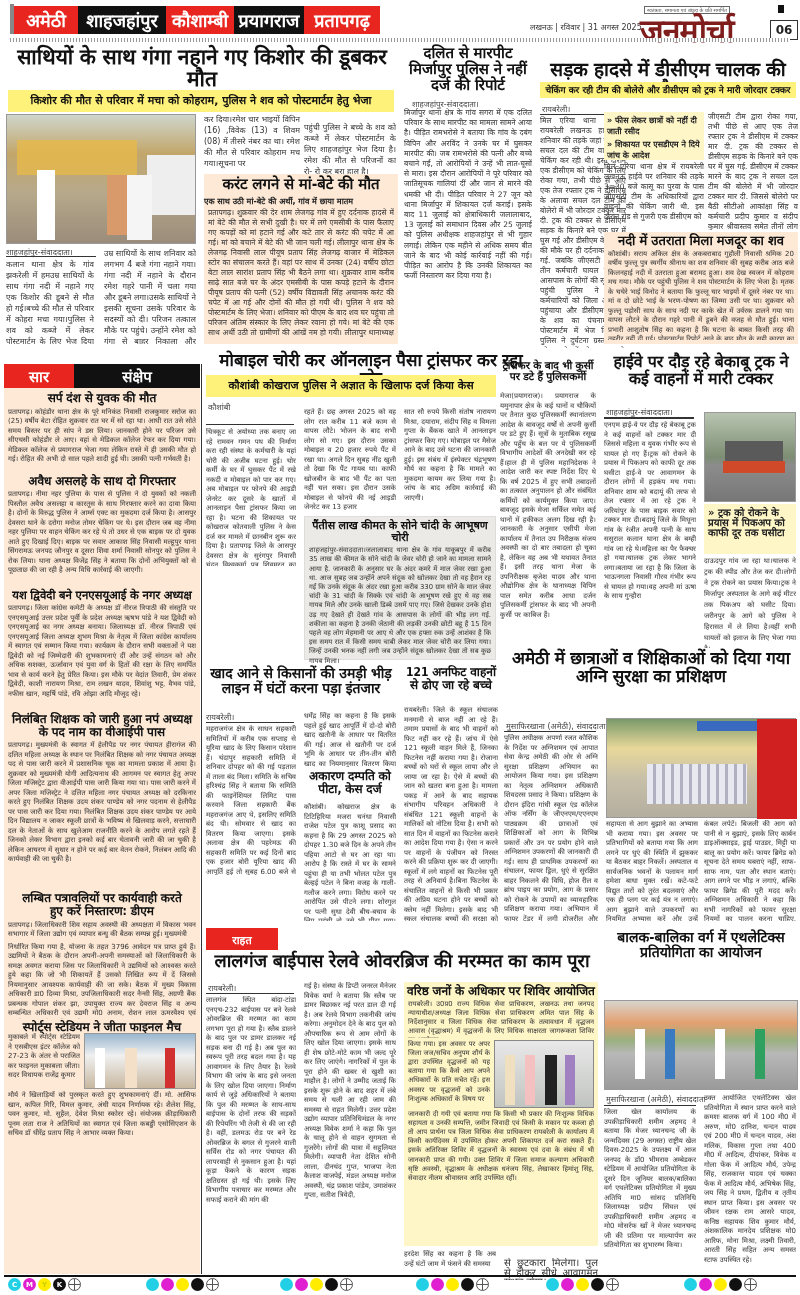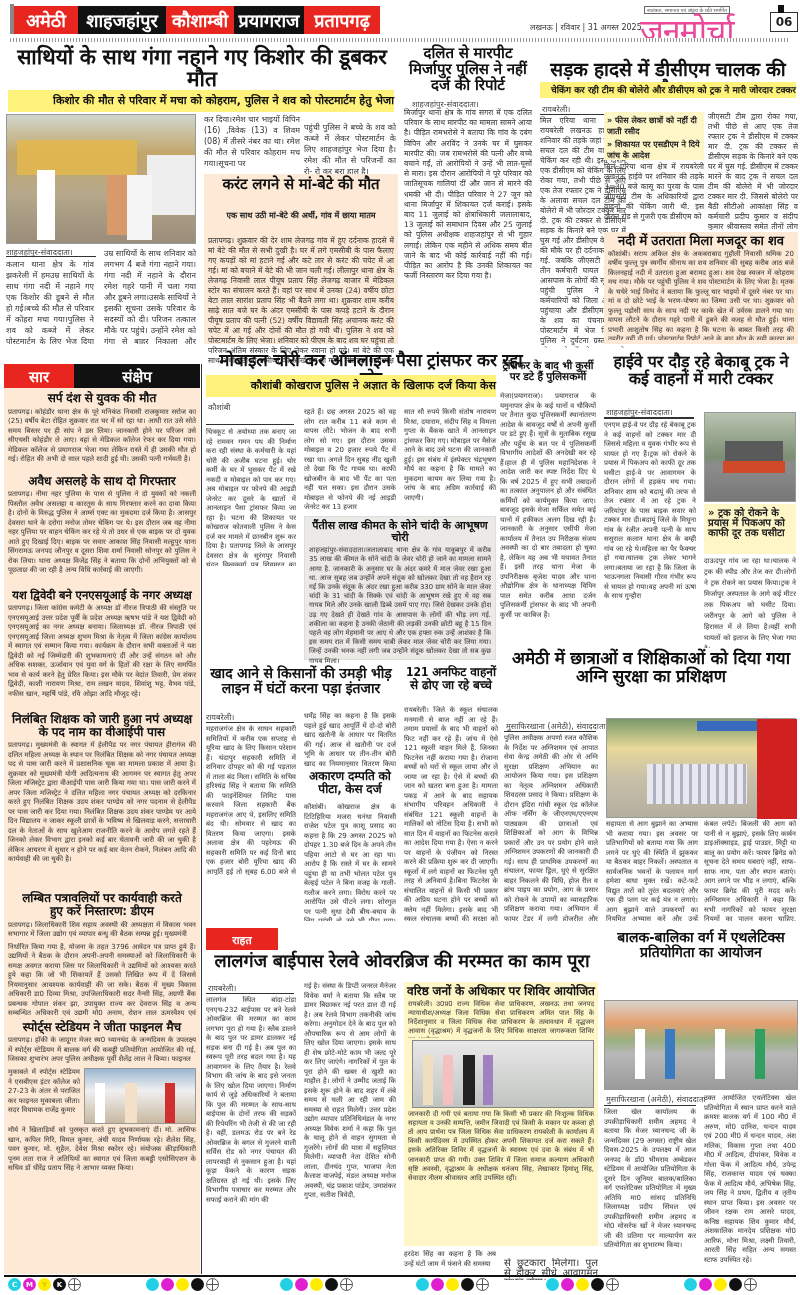--- a/index.html
+++ b/index.html
@@ -2,21 +2,21 @@
 <html><head>
 <meta charset="utf-8">
 <style>
 *{box-sizing:border-box;margin:0;padding:0}
 body{width:800px;height:1295px;background:#fff;font-family:"DejaVu Sans",sans-serif;color:#222;position:relative;overflow:hidden}
 .abs{position:absolute}
 .hdr-tab{position:absolute;top:6px;height:28px;color:#fff;font-weight:bold;font-size:18px;display:flex;align-items:center;justify-content:center;font-family:"DejaVu Sans",sans-serif}
 .red{background:#e8251f}.blk{background:#111}
 .dots{position:absolute;left:10px;right:10px;height:4px;background:repeating-linear-gradient(90deg,#999 0 1px,#fff 1px 3px)}
 .h1{font-family:"DejaVu Sans Condensed","DejaVu Sans",sans-serif;font-weight:bold;color:#111;text-align:center;line-height:1.05}
-.sub-y{background:#fff27a;font-weight:bold;color:#111;text-align:right;font-size:13px;line-height:22px}
+.sub-y{background:#fff27a;font-weight:bold;color:#111;text-align:center;font-size:13px;line-height:22px}
 .txt{font-size:8px;line-height:11px;color:#333;overflow:hidden;text-align:justify}
 .photo{position:absolute;border:1px solid #999}
 .peach{background:#fde9d6}
 .box-y{background:#fff6c8}
 .grey{background:#eceae6}
 .cmyk{position:absolute;bottom:4px;display:flex;gap:2px}
 .dot{width:13px;height:13px;border-radius:50%;font-size:7px;color:#fff;display:flex;align-items:center;justify-content:center;font-weight:bold}
 .reg{width:13px;height:13px;border-radius:50%;border:1px solid #555;background:linear-gradient(#555,#555) center/1px 100% no-repeat,linear-gradient(#555,#555) center/100% 1px no-repeat}
 .vline{position:absolute;width:1px;background:#333}
 .cap{font-size:8px;color:#444}
@@ -36,22 +36,22 @@
     <span>कौशाम्बी</span>
   </div>
 <div class="hdr-tab blk" style="left:234px;width:70px">
     <span>प्रयागराज</span>
   </div>
 <div class="hdr-tab red" style="left:304px;width:76px">
     <span>प्रतापगढ़</span>
   </div>
 <div class="abs" style="left:530px;top:21px;font-size:8px;color:#333">लखनऊ | रविवार | 31 अगस्त 2025</div>
 <div class="abs" style="left:644px;top:6px;font-size:5px;color:#555;border:1px solid #666;padding:0 2px">स्वतंत्रता, समानता एवं बंधुत्व के प्रति समर्पित</div>
-<div class="abs" style="left:640px;top:8px;font-size:32px;font-weight:normal;color:#ec4899;letter-spacing:-1px">जनमोर्चा</div>
-<div class="abs" style="left:770px;top:12px;width:28px;height:20px;border:1px solid #333;font-size:12px;font-weight:bold;display:flex;align-items:center;justify-content:center">06</div>
+<div class="abs" style="left:640px;top:8px;font-size:32px;font-weight:bold;color:#7f1d1d;letter-spacing:-1px">जनमोर्चा</div>
+<div class="abs" style="left:770px;top:20px;width:28px;height:20px;border:1px solid #333;font-size:12px;font-weight:bold;display:flex;align-items:center;justify-content:center">06</div>
 <div class="abs" style="left:778px;top:5px;width:6px;height:8px;background:#111"></div>
 <div class="dots" style="top:38px"></div>
 
 <div class="abs h1" style="left:12px;top:46px;width:380px;font-size:21px">साथियों के साथ गंगा नहाने गए किशोर की डूबकर मौत</div>
 <div class="abs sub-y" style="left:8px;top:90px;width:386px;font-size:11px">किशोर की मौत से परिवार में मचा को कोहराम, पुलिस ने शव को पोस्टमार्टम हेतु भेजा</div>
 <div class="photo" style="left:6px;top:114px;width:190px;height:130px;background:linear-gradient(180deg,#cfd6cc 0%,#c2a66a 30%,#b7a98a 60%,#9a8c7a 100%)">
   <div style="position:absolute;left:10px;top:25px;width:120px;height:35px;background:#e6b94a;opacity:.8"></div>
   <div style="position:absolute;left:140px;top:40px;width:48px;height:60px;background:#eee"></div>
   <div style="position:absolute;left:30px;top:55px;width:18px;height:70px;background:#fff"></div>
   <div style="position:absolute;left:100px;top:60px;width:20px;height:60px;background:#d89a6a"></div>
@@ -59,21 +59,21 @@
 </div>
 <div class="abs cap" style="left:6px;top:246px">शाहजहांपुर-संवाददाता।</div>
 <div class="abs" style="left:6px;top:256px;width:90px;height:1px;background:#333"></div>
 <div class="abs txt" style="left:6px;top:259px;width:88px;height:85px">कलान थाना क्षेत्र के गांव झकरेली में हमउम्र साथियों के साथ गंगा नदी में नहाने गए एक किशोर की डूबने से मौत हो गई।बच्चे की मौत से परिवार में कोहरा मचा गया।पुलिस ने शव को कब्जे में लेकर पोस्टमार्टम के लिए भेज दिया है। झकरेली गांव निवासी रामजीत का 11 वर्षीय पुत्र रमेश अपने हम</div>
 <div class="abs txt" style="left:104px;top:248px;width:92px;height:96px">उम्र साथियों के साथ शनिवार को लगभग 4 बजे गंगा नहाने गया।गंगा नदी में नहाने के दौरान रमेश गहरे पानी में चला गया और डूबने लगा।उसके साथियों ने इसकी सूचना उसके परिवार के सदस्यों को दी। परिजन तत्काल मौके पर पहुंचे। उन्होंने रमेश को गंगा से बाहर निकाला और तत्काल कलान प्राथमिक स्वास्थ्य केन्द्र ले गए। जहां डॉक्टरों से उसे मृत घोषित</div>
 <div class="abs txt" style="left:204px;top:114px;width:96px;height:55px">कर दिया।रमेश चार भाइयों विपिन (16) ,विवेक (13) व शिवम (08) में तीसरे नंबर का था। रमेश की मौत से परिवार कोहराम मच गया।सूचना पर</div>
 <div class="abs txt" style="left:304px;top:122px;width:92px;height:55px">पहुंची पुलिस ने बच्चे के शव को कब्जे में लेकर पोस्टमार्टम के लिए शाहजहांपुर भेज दिया है। रमेश की मौत से परिजनों का रो- रो कर बुरा हाल है।</div>
 
 <div class="abs peach" style="left:204px;top:174px;width:194px;height:170px">
   <div class="h1" style="font-size:15px;margin-top:3px">करंट लगने से मां-बेटे की मौत</div>
-  <div style="text-align:center;font-weight:bold;font-size:8px;margin:16px 0">एक साथ उठी मां-बेटे की अर्थी, गांव में छाया मातम</div>
+  <div style="font-weight:bold;font-size:8px;margin:2px 0">एक साथ उठी मां-बेटे की अर्थी, गांव में छाया मातम</div>
   <div class="txt" style="margin:0 4px;height:130px;font-size:7.5px;line-height:10px">प्रतापगढ़। शुक्रवार की देर शाम लेजगढ़ गांव में हुए दर्दनाक हादसे में मां बेटे की मौत से सभी दुखी है। घर में लगे एमसीबी के पास फैलाए गए कपड़ों को मां हटाने गई और कटे तार से करंट की चपेट में आ गई। मां को बचाने में बेटे की भी जान चली गई। लीलापुर थाना क्षेत्र के लेजगढ़ निवासी लाल पीयूष प्रताप सिंह लेजगढ़ बाजार में मेडिकल स्टोर का संचालन करते हैं। वहां पर साथ में उनका (24) वर्षीय छोटा बेटा लाल सारांश प्रताप सिंह भी बैठने लगा था। शुक्रवार शाम करीब साढ़े सात बजे घर के अंदर एमसीबी के पास कपड़े हटाने के दौरान पीयूष प्रताप की पत्नी (52) वर्षीय विद्यावती सिंह अचानक करंट की चपेट में आ गई और दोनों की मौत हो गयी थी। पुलिस ने शव को पोस्टमार्टम के लिए भेजा। शनिवार को पीएम के बाद शव घर पहुंचा तो परिजन अंतिम संस्कार के लिए लेकर रवाना हो गये। मां बेटे की एक साथ अर्थी उठी तो ग्रामीणों की आंखें नम हो गयी। लीलापुर थानाध्यक्ष मनोज पाण्डेय ने बताया कि परिजनों से तहरीर मिलने पर केस दर्ज कर उचित कार्रवाई की जाएगी।</div>
 </div>
 
 <div class="abs h1" style="left:402px;top:46px;width:132px;font-size:15px">दलित से मारपीट मिर्जापुर पुलिस ने नहीं दर्ज की रिपोर्ट</div>
 <div class="abs cap" style="left:412px;top:98px">शाहजहांपुर-संवाददाता।</div>
 <div class="abs txt" style="left:404px;top:108px;width:128px;height:240px;font-size:7.5px;line-height:10.2px">मिर्जापुर थाना क्षेत्र के गांव सगरा में एक दलित परिवार के साथ मारपीट का मामला सामने आया है। पीड़ित रामभरोसे ने बताया कि गांव के दबंग विपिन और अरविंद ने उनके घर में घुसकर मारपीट की। जब रामभरोसे की पत्नी और बच्चे बचाने गईं, तो आरोपियों ने उन्हें भी लात-घूसों से मारा। इस दौरान आरोपियों ने पूरे परिवार को जातिसूचक गालियां दीं और जान से मारने की धमकी भी दी। पीड़ित परिवार ने 27 जून को थाना मिर्जापुर में शिकायत दर्ज कराई। इसके बाद 11 जुलाई को क्षेत्राधिकारी जलालाबाद, 13 जुलाई को समाधान दिवस और 25 जुलाई को पुलिस अधीक्षक शाहजहांपुर से भी गुहार लगाई। लेकिन एक महीने से अधिक समय बीत जाने के बाद भी कोई कार्रवाई नहीं की गई।पीड़ित का आरोप है कि उनकी शिकायत का फर्जी निस्तारण कर दिया गया है।</div>
 
 <div class="abs h1" style="left:540px;top:60px;width:256px;font-size:19px">सड़क हादसे में डीसीएम चालक की मौत</div>
 <div class="abs sub-y" style="left:540px;top:82px;width:256px;font-size:9px;line-height:16px">चेकिंग कर रही टीम की बोलेरो और डीसीएम को ट्रक ने मारी जोरदार टक्कर</div>
 <div class="abs cap" style="left:542px;top:103px">रायबरेली।</div>
@@ -101,21 +101,20 @@
   <div class="h1" style="font-size:12px">अवैध असलहे के साथ दो गिरफ्तार</div>
   <div class="txt" style="margin:3px 4px;height:96px;font-size:7px;line-height:9.5px">प्रतापगढ़। नीमा नहर पुलिया के पास से पुलिस ने दो युवकों को नकली पिस्तौल अवैध असलहा व कारतूस के साथ गिरफ्तार करने का दावा किया है। दोनों के विरुद्ध पुलिस ने आर्म्स एक्ट का मुकदमा दर्ज किया है। आसपुर देवसरा थाने के दरोगा मनोज तोमर चेकिंग पर थे। इस दौरान जब वह नीमा नहर पुलिया पर वाहन चेकिंग कर रहे थे तो उधर से एक बाइक पर दो युवक आते हुए दिखाई दिए। बाइक पर सवार आकाश सिंह निवासी मल्हूपुर थाना सिंगरामऊ जनपद जौनपुर व दूसरा शिवा शर्मा निवासी सोनपुर को पुलिस ने रोक लिया। थाना अध्यक्ष विजेंद्र सिंह ने बताया कि दोनों अभियुक्तों को से पूछताछ की जा रही है अन्य विधि कार्रवाई की जाएगी।</div>
   <div class="h1" style="font-size:11.5px">यश द्विवेदी बने एनएसयूआई के नगर अध्यक्ष</div>
   <div class="txt" style="margin:3px 4px;height:106px;font-size:7px;line-height:9.5px">प्रतापगढ़। जिला कांग्रेस कमेटी के अध्यक्ष डॉ नीरज त्रिपाठी की संस्तुति पर एनएसयूआई उत्तर प्रदेश पूर्वी के प्रदेश अध्यक्ष ऋषभ पांडे ने यश द्विवेदी को एनएसयूआई का नगर अध्यक्ष बनाया। जिलाध्यक्ष डॉ. नीरज त्रिपाठी एवं एनएसयूआई जिला अध्यक्ष शुभम मिश्रा के नेतृत्व में जिला कांग्रेस कार्यालय में स्वागत एवं सम्मान किया गया। कार्यक्रम के दौरान सभी वक्ताओं ने यश द्विवेदी को नई जिम्मेदारी की शुभकामनाएं दीं और उन्हें संगठन को और अधिक सशक्त, ऊर्जावान एवं युवा वर्ग के हितों की रक्षा के लिए समर्पित भाव से कार्य करने हेतु प्रेरित किया। इस मौके पर वेदांत तिवारी, प्रेम शंकर द्विवेदी, काशी नारायण मिश्रा, राम लखन यादव, शिवांशु भट्ट, वैभव पांडे, नफीस खान, महर्षि पांडे, रवि ओझा आदि मौजूद रहे।</div>
   <div class="h1" style="font-size:12px;padding:0 4px">निलंबित शिक्षक को जारी हुआ नपं अध्यक्ष के पद नाम का वीआईपी पास</div>
   <div class="txt" style="margin:3px 4px;height:148px;font-size:7px;line-height:9.5px">प्रतापगढ़। मुख्यमंत्री के स्वागत में हेलीपैड पर नगर पंचायत हीरागंज की दलित महिला अध्यक्ष के स्थान पर निलंबित शिक्षक को नगर पंचायत अध्यक्ष पद से पास जारी करने में प्रशासनिक चूक का मामला प्रकाश में आया है। शुक्रवार को मुख्यमंत्री योगी आदित्यनाथ की आगमन पर स्वागत हेतु अपर जिला मजिस्ट्रेट द्वारा वीआईपी पास जारी किया गया था। पास जारी करने में अपर जिला मजिस्ट्रेट ने दलित महिला नगर पंचायत अध्यक्ष को दरकिनार करते हुए निलंबित शिक्षक उदय शंकर पाण्डेय को नगर पदनाम से हेलीपैड पर पास जारी कर दिया गया। निलंबित शिक्षक उदय शंकर पाण्डेय पर आये दिन विद्यालय न जाकर स्कूली छात्रों के भविष्य से खिलवाड़ करने, सत्ताधारी दल के नेताओं के साथ खुलेआम राजनीति करने के आरोप लगते रहते हैं जिनको लेकर विभाग द्वारा इनको कई बार चेतावनी जारी की जा चुकी है लेकिन आचरण में सुधार न होने पर कई बार वेतन रोकने, निलंबन आदि की कार्यवाही की जा चुकी है।</div>
   <div class="h1" style="font-size:12px;padding:0 10px">लम्बित पत्रावलियों पर कार्यवाही करते हुए करें निस्तारण: डीएम</div>
   <div class="txt" style="margin:3px 4px;height:19px;font-size:7px;line-height:9.5px">प्रतापगढ़। जिलाधिकारी शिव सहाय अवस्थी की अध्यक्षता में विकास भवन सभागार में जिला उद्योग एवं व्यापार बन्धु की बैठक सम्पन्न हुई। मुख्यमंत्री</div>
   <div class="txt" style="margin:2px 4px;height:76px;font-size:7px;line-height:9.5px">निर्धारित किया गया है, योजना के तहत 3796 आवेदन पत्र प्राप्त हुये हैं। उद्यमियों ने बैठक के दौरान अपनी-अपनी समस्याओं को जिलाधिकारी के समक्ष अवगत कराया जिस पर जिलाधिकारी ने उद्यमियों को आश्वस्त करते हुये कहा कि जो भी शिकायतें हैं उसको लिखित रूप में दें जिससे नियमानुसार आवश्यक कार्यवाही की जा सके। बैठक में मुख्य विकास अधिकारी डा0 दिव्या मिश्रा, उपजिलाधिकारी सदर नैन्सी सिंह, अग्रणी बैंक प्रबन्धक गोपाल शंकर झा, उपायुक्त राज्य कर देवराज सिंह व अन्य सम्बन्धित अधिकारी एवं उद्यमी मो0 अनाम, रोशन लाल ऊमरवैश्य एवं उद्यमी व व्यापारी उपस्थित रहे।</div>
   <div class="h1" style="font-size:12px">स्पोर्ट्स स्टेडियम ने जीता फाइनल मैच</div>
-  <div class="txt" style="margin:3px 4px;height:29px;font-size:7px;line-height:9.5px">प्रतापगढ़। हॉकी के जादूगर मेजर स्व0 ध्यानचंद के जन्मदिवस के उपलक्ष्य में स्पोर्ट्स स्टेडियम में बालक वर्ग की कबड्डी प्रतियोगिता आयोजित की गई, जिसका शुभारंभ अपर पुलिस अधीक्षक पूर्वी शैलेंद्र लाल ने किया। फाइनल</div>
   <div style="display:flex;margin:0 4px;height:56px">
     <div class="txt" style="width:72px;font-size:7px;line-height:9.5px">मुकाबले में स्पोर्ट्स स्टेडियम ने एसबीएस इंटर कॉलेज को 27-23 के अंतर से पराजित कर फाइनल मुकाबला जीता। सदर विधायक राजेंद्र कुमार</div>
     <div style="flex:1;margin-left:4px;background:linear-gradient(180deg,#9ab7d0 0%,#f0f0f0 40%,#c8b8a0 100%);border:1px solid #999;position:relative">
       <div style="position:absolute;left:10px;top:14px;width:10px;height:40px;background:#fff"></div>
       <div style="position:absolute;left:40px;top:14px;width:12px;height:40px;background:#f4e0c8"></div>
       <div style="position:absolute;left:80px;top:14px;width:10px;height:40px;background:#d03030"></div>
     </div>
   </div>
   <div class="txt" style="margin:2px 4px;height:62px;font-size:7px;line-height:9.5px">मौर्य ने खिलाड़ियों को पुरस्कृत करते हुए शुभकामनाएं दीं। मो. आसिफ खान, कपिल गिरि, विमल कुमार, अंधी यादव निर्णायक रहे। शैलेश सिंह, पवन कुमार, मो. सुहैल, देवेश मिश्रा स्कोरर रहे। संयोजक क्रीड़ाधिकारी पूनम लता राज ने अतिथियों का स्वागत एवं जिला कबड्डी एसोसिएशन के सचिव डॉ धीरेंद्र प्रताप सिंह ने आभार व्यक्त किया।</div>
 </div>
@@ -182,20 +181,21 @@
 <div class="abs" style="left:206px;top:993px;width:88px;height:1px;background:#333"></div>
 <div class="abs txt" style="left:206px;top:996px;width:90px;height:250px;font-size:7px;line-height:9.5px">लालगंज स्थित बांदा-टांडा एनएच-232 बाईपास पर बने रेलवे ओवरब्रिज की मरम्मत का काम लगभग पूरा हो गया है। स्लैब डालने के बाद पुल पर डामर डालकर नई सड़क बना दी गई है। अब पुल का स्वरूप पूरी तरह बदल गया है। यह आवागमन के लिए तैयार है। रेलवे विभाग की जांच के बाद इसे जनता के लिए खोल दिया जाएगा। निर्माण कार्य से जुड़े अधिकारियों ने बताया कि पुल की मरम्मत के साथ-साथ बाईपास के दोनों तरफ की सड़कों की रिपेयरिंग भी तेजी से की जा रही है। वहीं, डलमऊ रोड पर बने रेड ओवरब्रिज के बगल से गुजरने वाली सर्विस रोड को नगर पंचायत की लापरवाही से नुकसान हुआ है। यहां कूड़ा फेंकने के कारण सड़क क्षतिग्रस्त हो गई थी। इसके लिए विभागीय पत्राचार कर मरम्मत और सफाई कराने की मांग की</div>
 <div class="abs txt" style="left:304px;top:982px;width:92px;height:264px;font-size:7px;line-height:9.5px">गई है। संस्था के डिप्टी जनरल मैनेजर विवेक वर्मा ने बताया कि स्लैब पर डामर बिछाकर नई परत डाल दी गई है। अब रेलवे विभाग तकनीकी जांच करेगा। अनुमोदन देने के बाद पुल को औपचारिक रूप से आम लोगों के लिए खोल दिया जाएगा। इसके साथ ही शेष छोटे-मोटे काम भी जल्द पूरे कर लिए जाएंगे। नागरिकों में पुल के पूरा होने की खबर से खुशी का माहौल है। लोगों ने उम्मीद जताई कि इसके शुरू होने के बाद शहर में लंबे समय से चली आ रही जाम की समस्या से राहत मिलेगी। उत्तर प्रदेश उद्योग व्यापार प्रतिनिधिमंडल के नगर अध्यक्ष विवेक शर्मा ने कहा कि पुल के चालू होने से वाहन सुगमता से गुजरेंगे। लोगों की यात्रा में सहूलियत मिलेगी। व्यापारी नेता देशित सोनी लाला, दीनचंद गुप्त, भाजपा नेता कैलाश वाजपेई, मंडल अध्यक्ष मनोज अवस्थी, चंद्र प्रकाश पांडेय, उमाशंकर गुप्ता, सतीश त्रिवेदी,</div>
 <div class="abs txt" style="left:404px;top:1250px;width:92px;height:22px;font-size:7px;line-height:9.5px">हरदेश सिंह का कहना है कि अब उन्हें घंटों जाम में फंसने की समस्या</div>
 <div class="abs txt" style="left:504px;top:1258px;width:94px;height:22px;font-size:10px;line-height:9.5px">से छुटकारा मिलेगा। पुल से होकर सीधे आवागमन संभव होगा।</div>
 
 <div class="abs box-y" style="left:404px;top:982px;width:194px;height:264px">
   <div class="h1" style="font-size:12px;margin-top:3px">वरिष्ठ जनों के अधिकार पर शिविर आयोजित</div>
   <div class="txt" style="margin:2px 4px;height:38px;font-size:6.8px;line-height:9.2px">रायबरेली। उ0प्र0 राज्य विधिक सेवा प्राधिकरण, लखनऊ तथा जनपद न्यायाधीश/अध्यक्ष जिला विधिक सेवा प्राधिकरण अमित पाल सिंह के निर्देशानुसार व जिला विधिक सेवा प्राधिकरण के तत्वावधान में वृद्धजन आवास (वृद्धाश्रम) में वृद्धजनों के लिए विधिक साक्षरता जागरूकता शिविर का आयोजन</div>
   <div style="display:flex;margin:0 4px;height:68px">
+    <div class="txt" style="width:82px;font-size:6.8px;line-height:9.2px">किया गया। इस अवसर पर अपर जिला जज/सचिव अनुपम शौर्य के द्वारा उपस्थित वृद्धजनों को यह बताया गया कि कैसे आप अपने अधिकारों के प्रति सचेत रहें। इस अवसर पर वृद्धजनों को उनके निःशुल्क अधिकारों के विषय पर</div>
     <div style="flex:1;margin-left:4px;background:linear-gradient(180deg,#e8e8e8,#c0c4c0);border:1px solid #888;position:relative">
       <div style="position:absolute;left:10px;top:14px;width:10px;height:50px;background:#f0e0c0"></div>
       <div style="position:absolute;left:30px;top:14px;width:10px;height:50px;background:#f4c0c0"></div>
       <div style="position:absolute;left:50px;top:14px;width:12px;height:50px;background:#222"></div>
       <div style="position:absolute;left:70px;top:14px;width:10px;height:50px;background:#a080c0"></div>
     </div>
   </div>
   <div class="txt" style="margin:2px 4px;height:110px;font-size:6.8px;line-height:9.2px">जानकारी दी गयी एवं बताया गया कि किसी भी प्रकार की निःशुल्क विधिक सहायता व उनकी सम्पत्ति, जमीन जिवादी एवं किसी के मकान पर कब्जा हो तो आप प्रार्थना पत्र जिला विधिक सेवा प्राधिकरण रायबरेली के कार्यालय में किसी कार्यदिवस में उपस्थित होकर अपनी शिकायत दर्ज करा सकते हैं। इसके अतिरिक्त शिविर में वृद्धजनों के स्वास्थ्य एवं दवा के संबंध में भी जानकारी प्राप्त की गयी। उक्त शिविर में जिला समाज कल्याण अधिकारी सृष्टि अवस्थी, वृद्धाश्रम के अधीक्षक धनंजय सिंह, लेखाकार हिमांशु सिंह, सेवादार नीलम श्रीवास्तव आदि उपस्थित रहीं।</div>
 </div>
 

